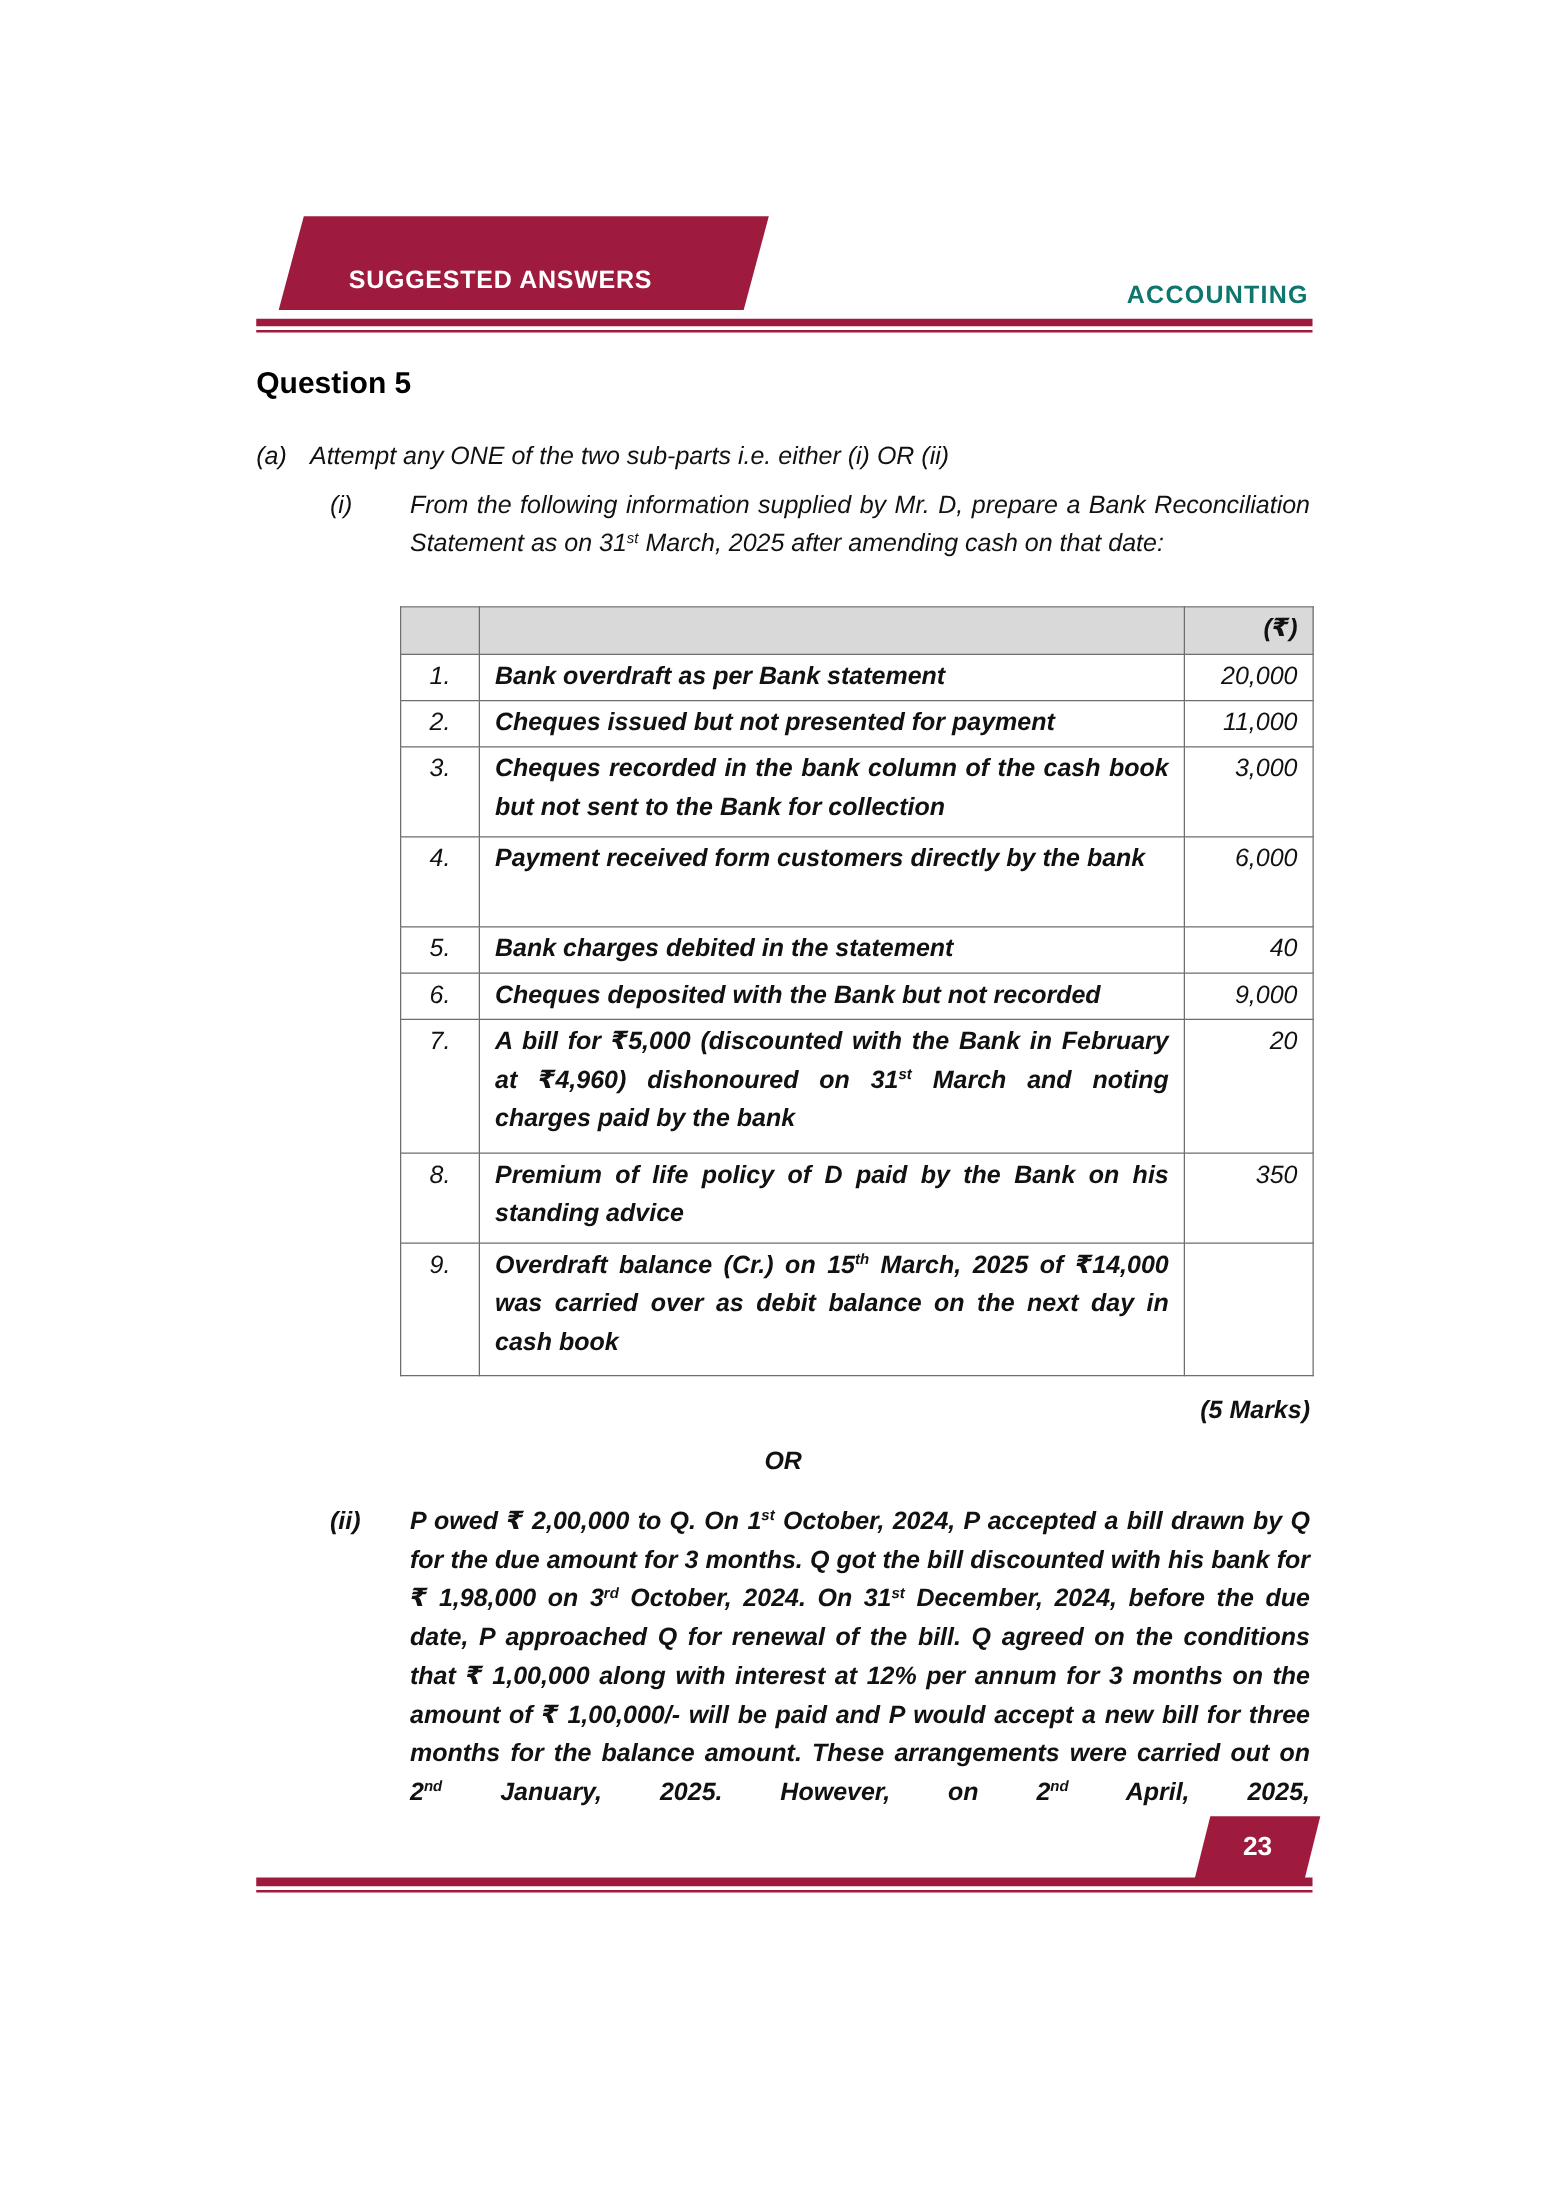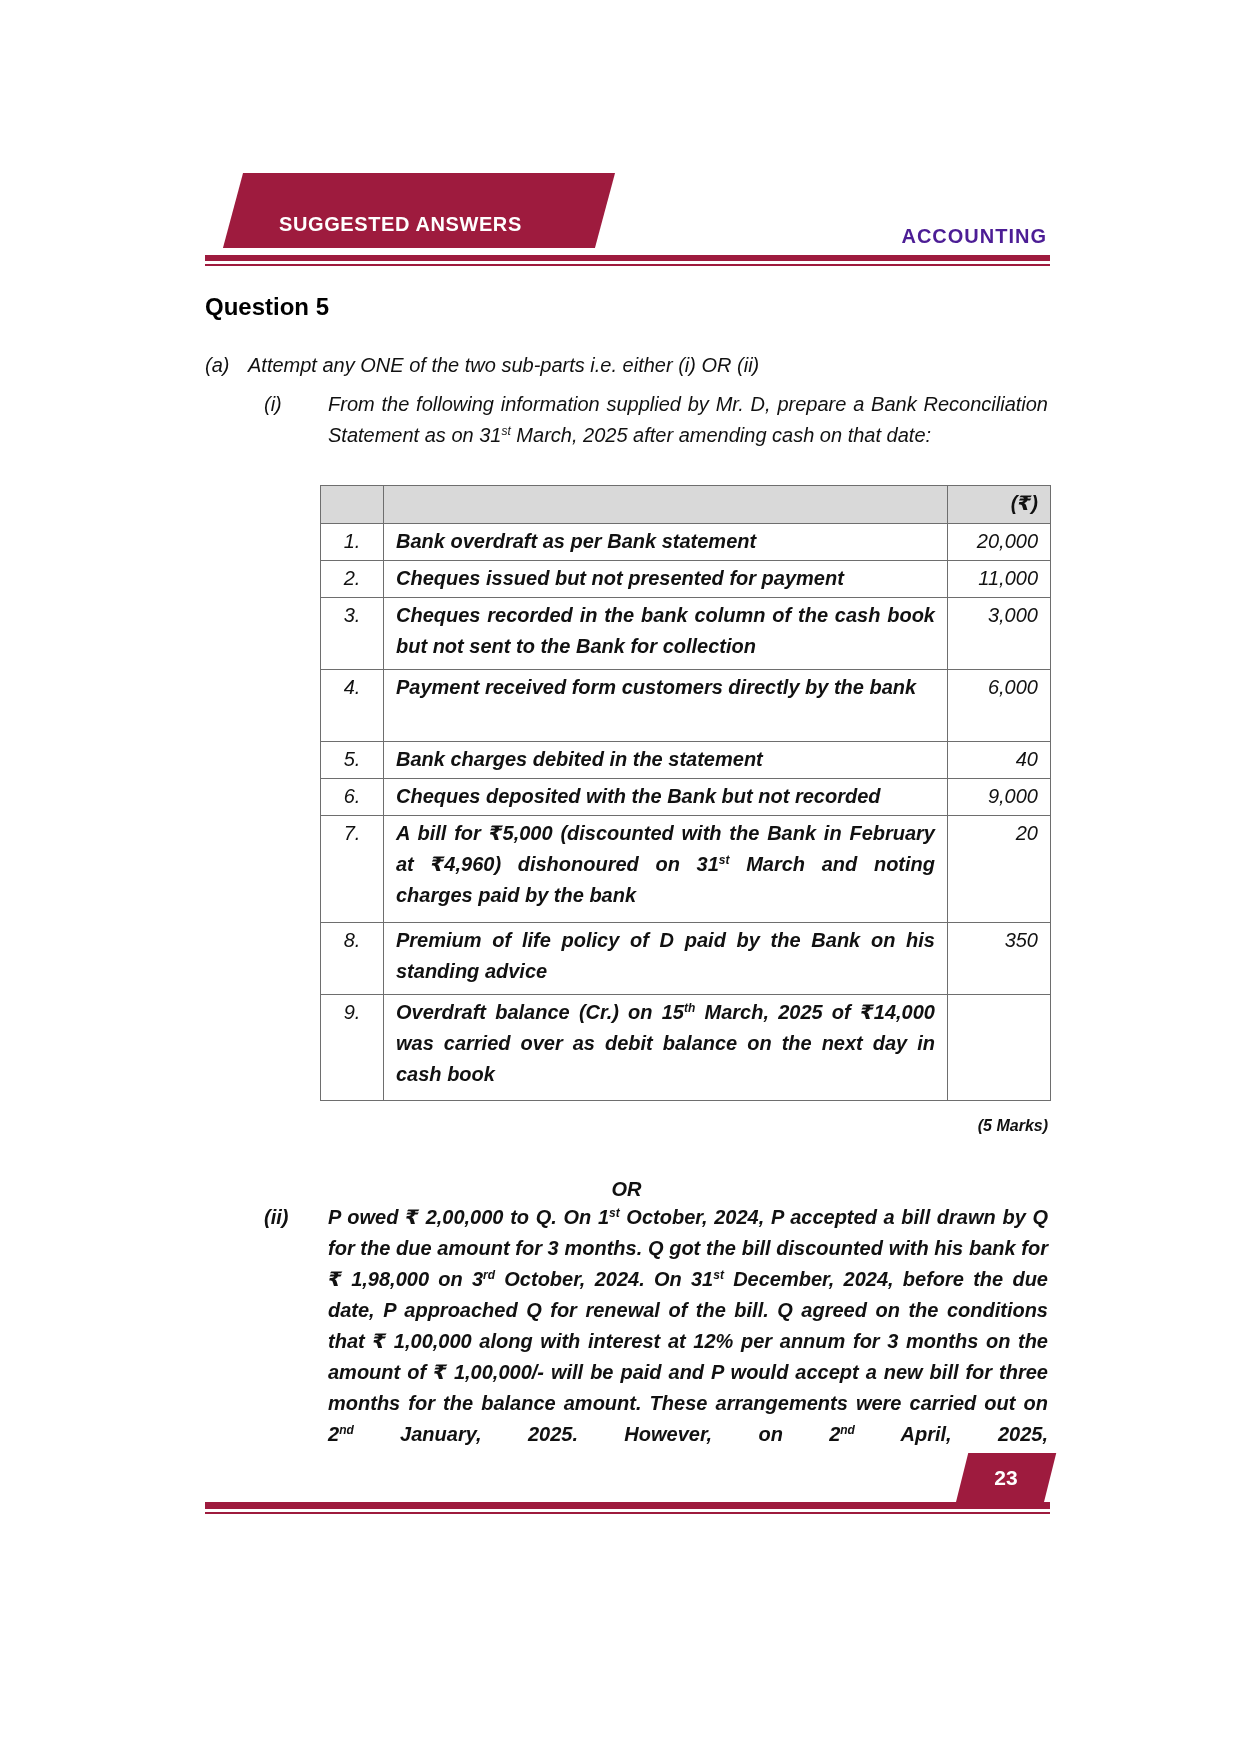--- a/index.html
+++ b/index.html
@@ -55,37 +55,37 @@
   .c-sno { text-align:center; padding:2px 4px; }
   .c-part { text-align:justify; padding:2px 12px;font-weight:bold; }
   .c-amt { text-align:right; padding:2px 12px; }
   tbody tr:nth-child(1){height:37px;} tbody tr:nth-child(2){height:37px;}
   tbody tr:nth-child(3){height:72px;} tbody tr:nth-child(4){height:72px;}
   tbody tr:nth-child(5){height:37px;} tbody tr:nth-child(6){height:37px;}
   tbody tr:nth-child(7){height:107px;} tbody tr:nth-child(8){height:72px;}
   tbody tr:nth-child(9){height:106px;}
   
   .marks { position:absolute; left:205px; top:1117px; width:843px; text-align:right;
-           font-weight:bold; font-style:italic; font-size:16px; }
+           font-weight:bold; font-style:italic; font-size:20px; }
   .or-sep { position:absolute; left:205px; top:1158px; width:843px; text-align:center;
-            font-weight:bold; font-style:italic; font-size:20px;margin-top:20px; }
+            font-weight:bold; font-style:italic; font-size:20px; }
   
   .page-tab { position:absolute; left:962px; top:1453px; width:88px; height:50px; transform:skewX(-14deg); }
   .page-tab-inner { transform:skewX(14deg); height:100%; display:flex; align-items:center; justify-content:center;
                     color:#fff; font-weight:bold; font-size:21px; }
 </style>
 </head>
 <body>
 
 <div class="page">
 
   <div class="banner maroon-bg" style="background: rgb(158, 27, 62);">
     <div class="banner-inner">SUGGESTED ANSWERS</div>
   </div>
-  <div class="subject maroon-fg" style="color: #4c1d95;">ACCOUNTING</div>
+  <div class="subject maroon-fg" style="color: #0f766e;">ACCOUNTING</div>
   <div class="rule rule-thick-top maroon-bg" style="background: rgb(158, 27, 62);"></div>
   <div class="rule rule-thin-top maroon-bg" style="background: rgb(158, 27, 62);"></div>
 
   <div class="q-title">Question 5</div>
 
   <div class="part-a body-txt">
     <span class="lbl">(a)</span>
     <span class="txt">Attempt any ONE of the two sub-parts i.e. either (i) OR (ii)</span>
   </div>
 

